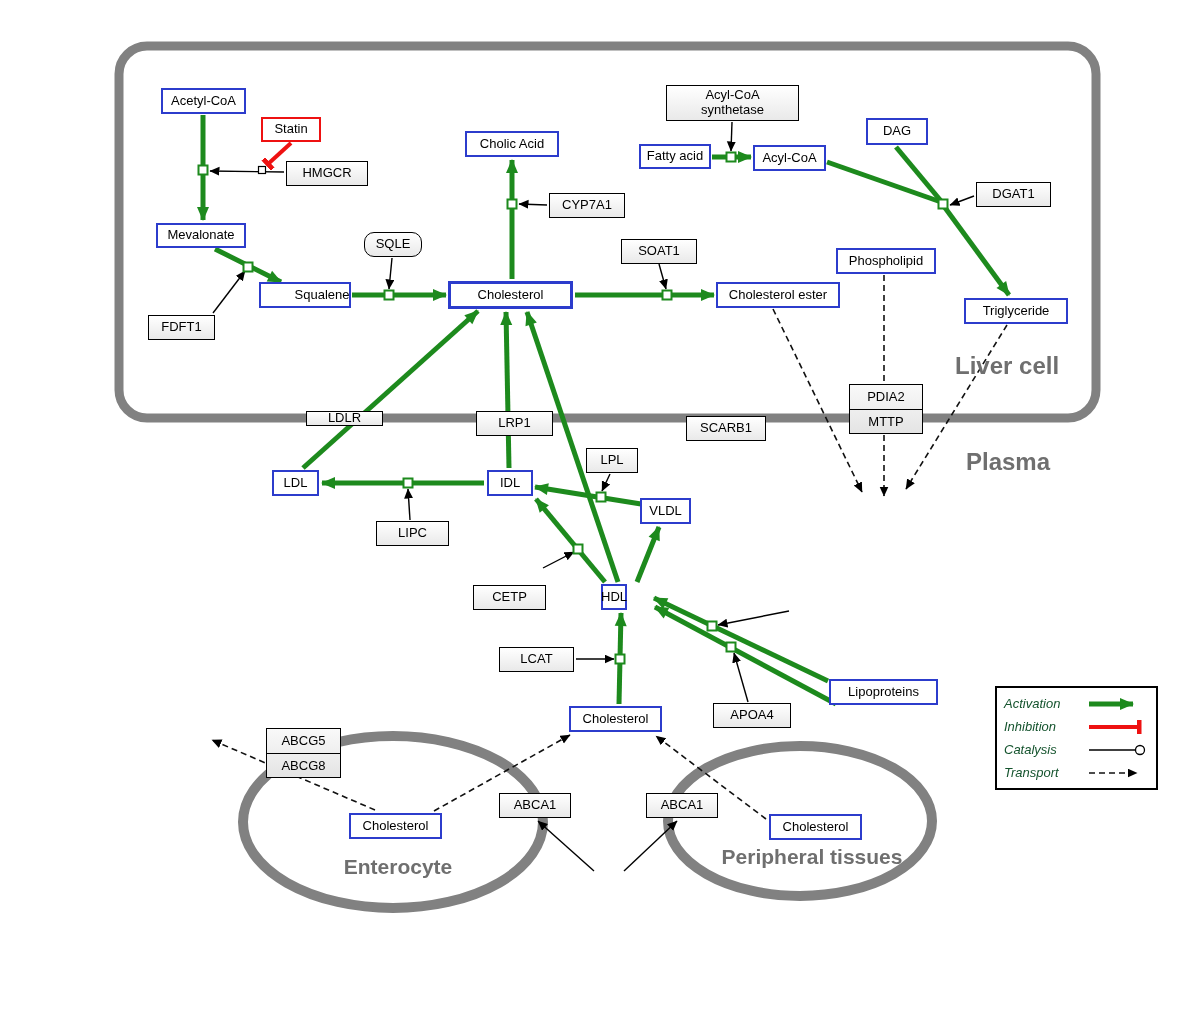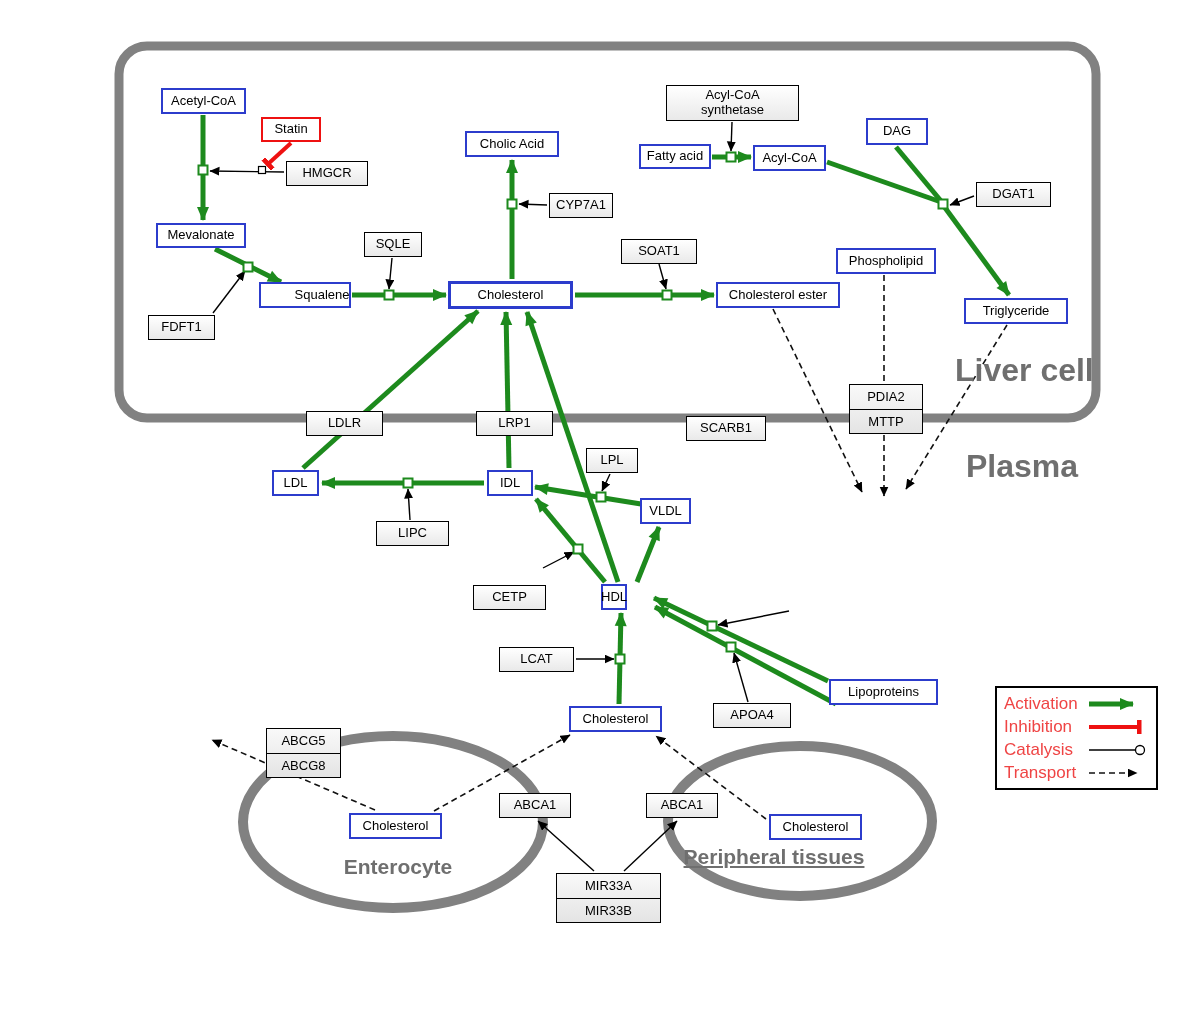--- a/index.html
+++ b/index.html
@@ -39,28 +39,28 @@
   .stack .stack-row:first-child{border-top:none;}
 
   .apo{position:absolute;box-sizing:border-box;display:grid;
        grid-template-columns:1fr 1fr;border-top:1px solid #000;border-left:1px solid #000;
        background:#fff;z-index:2;}
   .apo .cell{display:flex;align-items:center;justify-content:center;font-size:13px;
        border-right:1px solid #000;border-bottom:1px solid #000;
        background:linear-gradient(#fbfbfb,#ececec);}
 
   .region-label{position:absolute;font-weight:bold;color:var(--label-gray,#6f6f6f);z-index:1;}
-  .rl-big{font-size:32px;}
+  .rl-big{font-size:24px;}
   .rl-mid{font-size:21px;text-align:center;}
 
   .legend{position:absolute;left:995px;top:686px;width:163px;height:104px;
           border:2px solid #000;background:#fff;z-index:3;box-sizing:border-box;
           display:flex;flex-direction:column;justify-content:space-around;padding:4px 7px;}
   .legend-row{display:flex;align-items:center;justify-content:space-between;height:22px;}
-  .legend-row .llabel{font-size:17px;color:#ef4444;}
+  .legend-row .llabel{font-size:13px;color:#14532d;font-style:italic;}
 </style>
 </head>
 <body>
 
 <div class="canvas">
 
   <svg class="layer" width="1200" height="1013">
     <defs>
       <marker id="agrn" markerUnits="userSpaceOnUse" markerWidth="17" markerHeight="15" refX="14" refY="7" orient="auto">
         <path d="M1,1 L15,7 L1,13 Z" class="mg"></path>
@@ -134,43 +134,43 @@
     <rect x="573.5" y="544.5" width="9" height="9" class="rxn"></rect>
     <rect x="707.5" y="621.5" width="9" height="9" class="rxn"></rect>
     <rect x="726.5" y="642.5" width="9" height="9" class="rxn"></rect>
     <rect x="615.5" y="654.5" width="9" height="9" class="rxn"></rect>
     <rect x="258.5" y="166.5" width="7" height="7" class="anchor"></rect>
   </svg>
 
   <div class="region-label rl-big" style="left:955px;top:352px;">Liver cell</div>
   <div class="region-label rl-big" style="left:966px;top:448px;">Plasma</div>
   <div class="region-label rl-mid" style="left:318px;top:855px;width:160px;">Enterocyte</div>
-  <div class="region-label rl-mid" style="left:674px;top:845px;width:200px;text-decoration:underline;">Peripheral tissues</div>
+  <div class="region-label rl-mid" style="left:712px;top:845px;width:200px;">Peripheral tissues</div>
 
   <div class="node met" style="left:161px;top:88px;width:85px;height:26px;">Acetyl-CoA</div>
   <div class="node inhib" style="left:261px;top:117px;width:60px;height:25px;">Statin</div>
   <div class="node gene" style="left:286px;top:161px;width:82px;height:25px;">HMGCR</div>
   <div class="node met" style="left:156px;top:223px;width:90px;height:25px;">Mevalonate</div>
   <div class="node gene" style="left:148px;top:315px;width:67px;height:25px;">FDFT1</div>
   <div class="node met" style="left:259px;top:282px;width:92px;height:26px;padding-left:34px;">Squalene</div>
-  <div class="node gene" style="left:364px;top:232px;width:58px;height:25px;">SQLE</div>
+  <div class="node gene" style="left:364px;top:232px;width:58px;height:25px;border-radius:10px;">SQLE</div>
   <div class="node met" style="left:465px;top:131px;width:94px;height:26px;">Cholic Acid</div>
-  <div class="node gene" style="left:549px;top:193px;width:64px;height:25px;">CYP7A1</div>
+  <div class="node gene" style="left:549px;top:193px;width:76px;height:25px;">CYP7A1</div>
   <div class="node met met-strong" style="left:448px;top:281px;width:125px;height:28px;">Cholesterol</div>
   <div class="node gene" style="left:621px;top:239px;width:76px;height:25px;">SOAT1</div>
   <div class="node met" style="left:716px;top:282px;width:124px;height:26px;">Cholesterol ester</div>
   <div class="node gene wrap2" style="left:666px;top:85px;width:133px;height:36px;">Acyl-CoA synthetase</div>
   <div class="node met" style="left:639px;top:144px;width:72px;height:25px;">Fatty acid</div>
   <div class="node met" style="left:753px;top:145px;width:73px;height:26px;">Acyl-CoA</div>
   <div class="node met" style="left:866px;top:118px;width:62px;height:27px;">DAG</div>
   <div class="node gene" style="left:976px;top:182px;width:75px;height:25px;">DGAT1</div>
   <div class="node met" style="left:836px;top:248px;width:100px;height:26px;">Phospholipid</div>
   <div class="node met" style="left:964px;top:298px;width:104px;height:26px;">Triglyceride</div>
 
-  <div class="node gene" style="left:306px;top:411px;width:77px;height:25px;">LDLR</div>
+  <div class="node gene" style="left:306px;top:411px;width:77px;height:15px;">LDLR</div>
   <div class="node gene" style="left:476px;top:411px;width:77px;height:25px;">LRP1</div>
   <div class="node gene" style="left:686px;top:416px;width:80px;height:25px;">SCARB1</div>
   <div class="stack" style="left:849px;top:384px;width:74px;height:50px;">
     <div class="stack-row">PDIA2</div>
     <div class="stack-row">MTTP</div>
   </div>
 
   <div class="node met" style="left:272px;top:470px;width:47px;height:26px;">LDL</div>
   <div class="node met" style="left:487px;top:470px;width:46px;height:26px;">IDL</div>
   <div class="node gene" style="left:586px;top:448px;width:52px;height:25px;">LPL</div>
@@ -185,24 +185,20 @@
 
 
   <div class="stack" style="left:266px;top:728px;width:75px;height:50px;">
     <div class="stack-row">ABCG5</div>
     <div class="stack-row">ABCG8</div>
   </div>
   <div class="node met" style="left:349px;top:813px;width:93px;height:26px;">Cholesterol</div>
   <div class="node gene" style="left:499px;top:793px;width:72px;height:25px;">ABCA1</div>
   <div class="node gene" style="left:646px;top:793px;width:72px;height:25px;">ABCA1</div>
   <div class="node met" style="left:769px;top:814px;width:93px;height:26px;">Cholesterol</div>
-  <div class="stack" style="left:556px;top:873px;width:105px;height:50px;">
-    <div class="stack-row">MIR33A</div>
-    <div class="stack-row">MIR33B</div>
-  </div>
 
   <div class="legend">
     <div class="legend-row">
       <span class="llabel">Activation</span>
       <svg width="62" height="16">
         <line x1="2" y1="8" x2="46" y2="8" class="edge-act" marker-end="url(#agrn)"></line>
       </svg>
     </div>
     <div class="legend-row">
       <span class="llabel">Inhibition</span>

